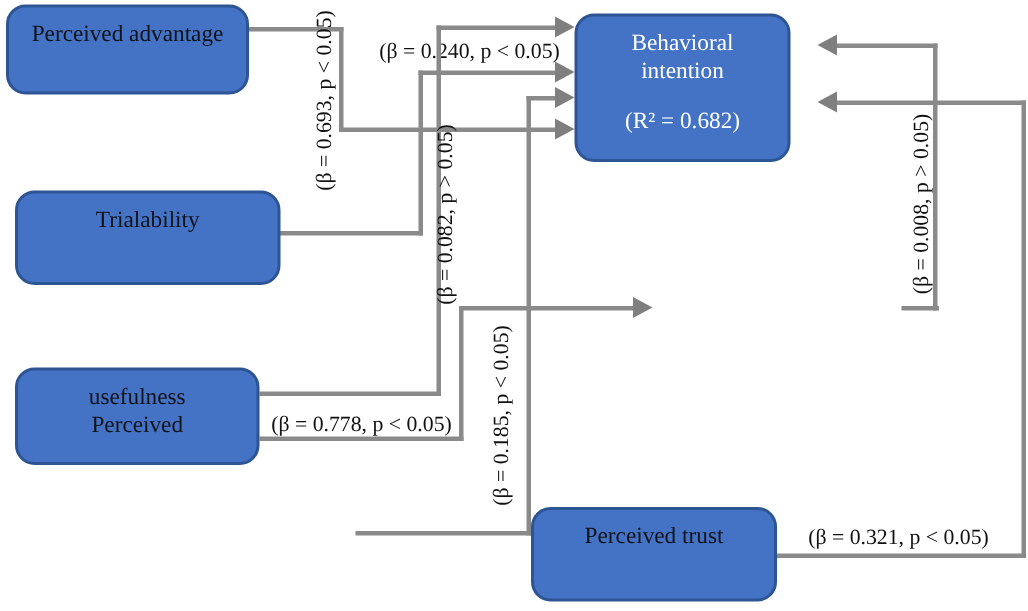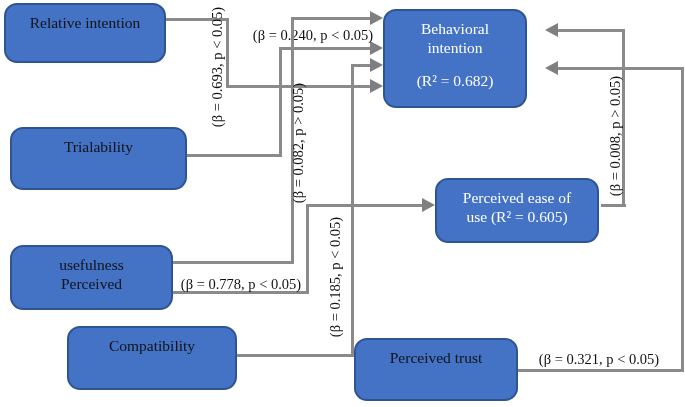--- a/index.html
+++ b/index.html
@@ -99,45 +99,38 @@
 
   <div>
     <div class="hline" style="left:518px;top:369px;width:166px;"></div>
     <div class="vline" style="left:681px;top:67px;height:305px;"></div>
     <div class="hline" style="left:557px;top:67px;width:127px;"></div>
     <div class="arrow-l" style="left:545px;top:61px;"></div>
     <div class="elabel" style="left:599px;top:359px;">(β = 0.321, p &lt; 0.05)</div>
   </div>
 
   <div class="node" style="left:4px;top:3px;width:162px;height:60px;">
-    <div class="box-line">Relative intention</div>
+    <div class="box-line">Perceived advantage</div>
   </div>
 
   <div class="node" style="left:10px;top:127px;width:177px;height:63px;">
     <div class="box-line">Trialability</div>
   </div>
 
   <div class="node" style="left:10px;top:245px;width:163px;height:65px;">
     <div class="box-line">usefulness</div>
     <div class="box-line">Perceived</div>
   </div>
 
-  <div class="node" style="left:67px;top:326px;width:170px;height:64px;">
-    <div class="box-line">Compatibility</div>
-  </div>
 
   <div class="node" style="left:354px;top:338px;width:164px;height:63px;">
     <div class="box-line">Perceived trust</div>
   </div>
 
   <div class="node endo" style="left:383px;top:9px;width:144px;height:99px;">
     <div class="box-line">Behavioral</div>
     <div class="box-line">intention</div>
     <div class="box-line" style="min-height:14px;"></div>
     <div class="box-line">(R² = 0.682)</div>
   </div>
 
-  <div class="node endo" style="left:435px;top:178px;width:164px;height:65px;">
-    <div class="box-line">Perceived ease of</div>
-    <div class="box-line">use (R² = 0.605)</div>
-  </div>
 
 </div>
 
 </body></html>

